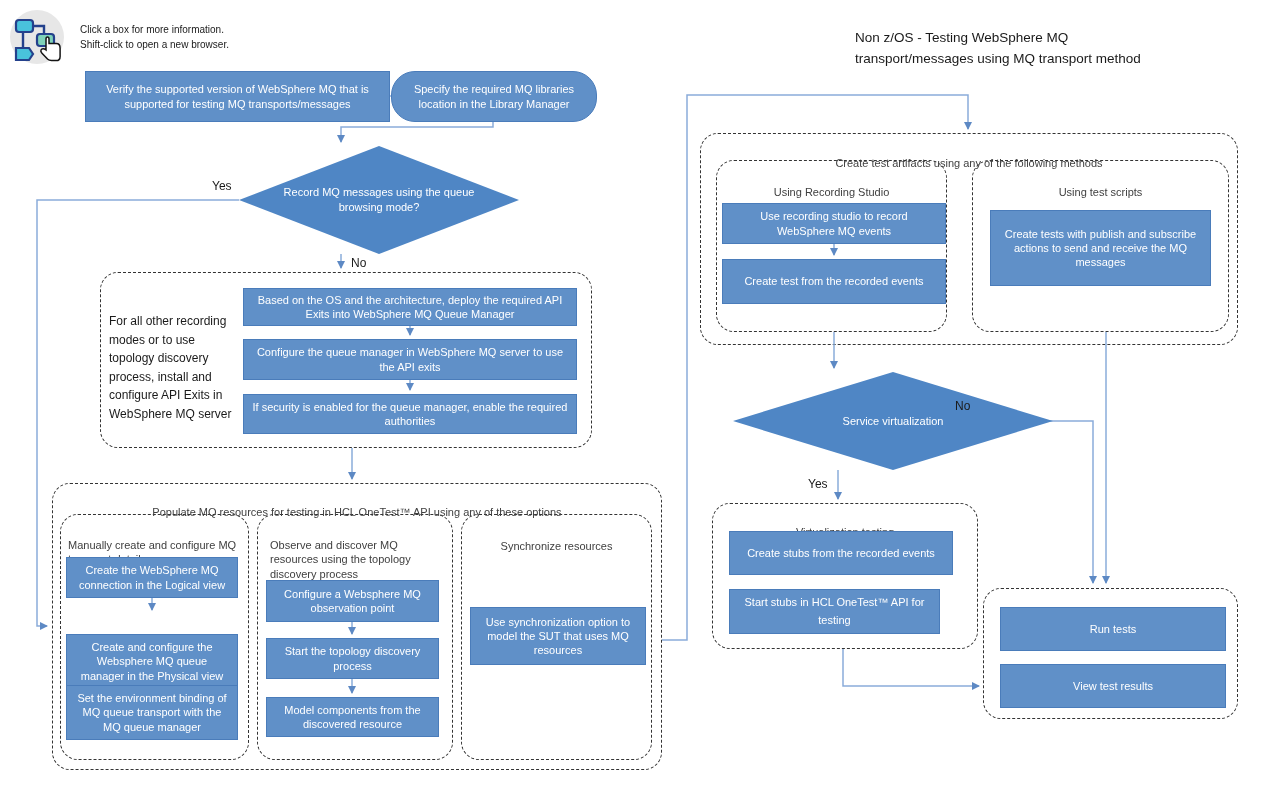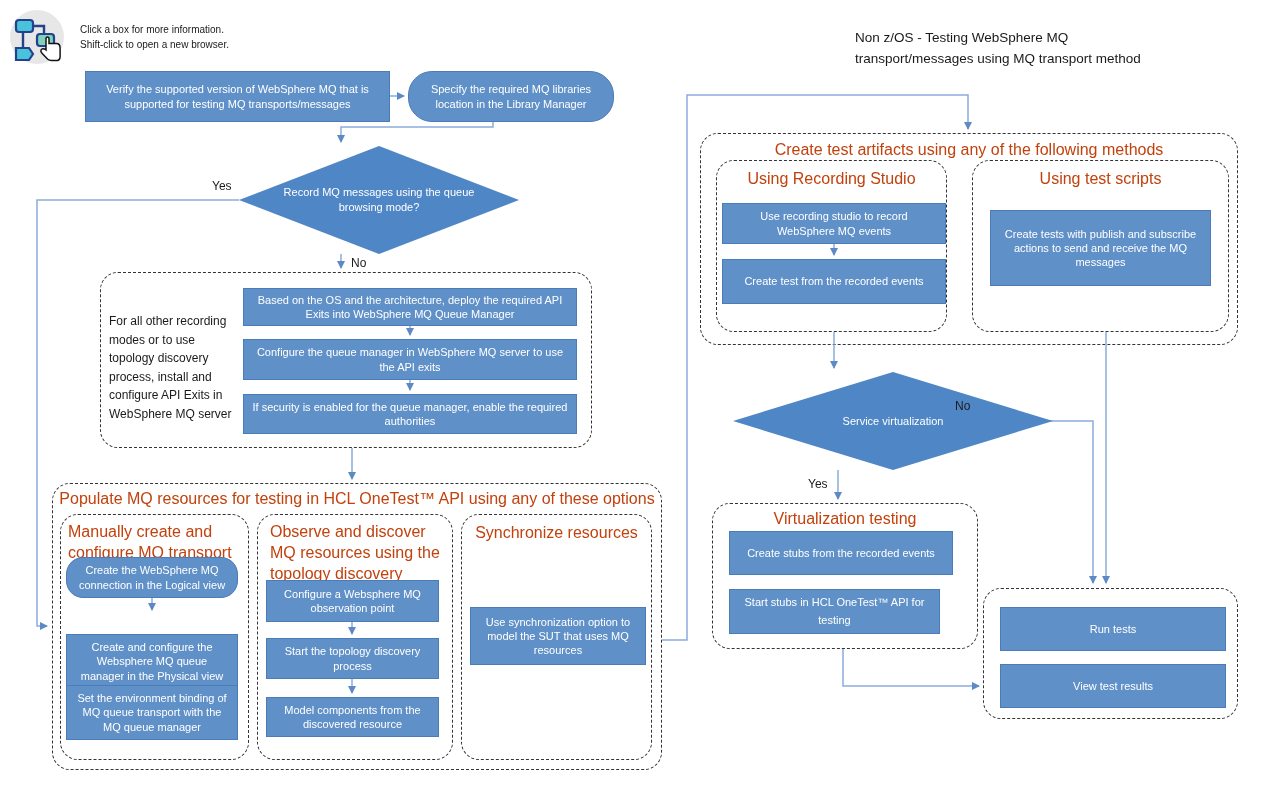--- a/index.html
+++ b/index.html
@@ -6,21 +6,21 @@
   #canvas{position:relative;width:1279px;height:787px;background:#fff;overflow:hidden;
           font-family:"Liberation Sans", sans-serif;}
   .box{position:absolute;background:#6090c8;border:1px solid #4a7cba;color:#fff;
        font-size:11px;line-height:1.3;display:flex;align-items:center;justify-content:center;
        text-align:center;padding:2px 8px;box-sizing:border-box;z-index:3;cursor:pointer;}
   .diamond{position:absolute;clip-path:polygon(50% 0,100% 50%,50% 100%,0 50%);
        background:#4f86c5;color:#fff;font-size:11px;line-height:1.35;display:flex;
        align-items:center;justify-content:center;text-align:center;z-index:3;cursor:pointer;}
   .dashed{position:absolute;border:1.5px dashed #333333;border-radius:18px;
        box-sizing:border-box;background:transparent;z-index:1;}
-  .ctitle{position:absolute;font-size:16px;color:#c2410c;z-index:2;}
+  .ctitle{position:absolute;font-size:11px;color:#404040;z-index:2;margin-top:16px;}
   .center{text-align:center;}
   .lbl{position:absolute;font-size:12px;color:#1a1a1a;z-index:4;}
   .note{position:absolute;font-size:12px;color:#1a1a1a;line-height:1.55;z-index:2;}
   #arrows{position:absolute;left:0;top:0;z-index:2;}
   #header-instructions{position:absolute;left:80px;top:22px;font-size:10px;
        color:#1a1a1a;line-height:1.5;z-index:2;}
   #main-title{position:absolute;left:855px;top:28px;font-size:13.5px;color:#1a1a1a;
        line-height:1.55;z-index:2;}
 </style>
 </head>
@@ -97,31 +97,31 @@
       <polyline points="834,244 834,255" marker-end="url(#ah)"></polyline>
       <polyline points="834,332 834,368" marker-end="url(#ah)"></polyline>
       <polyline points="943,421 1093,421 1093,583" marker-end="url(#ah)"></polyline>
       <polyline points="1106,332 1106,583" marker-end="url(#ah)"></polyline>
       <polyline points="838,470 838,499" marker-end="url(#ah)"></polyline>
       <polyline points="843,649 843,686 979,686" marker-end="url(#ah)"></polyline>
     </g>
   </svg>
 
   <div class="box" style="left:85px;top:71px;width:305px;height:51px;">Verify the supported version of WebSphere MQ that is supported for testing MQ transports/messages</div>
-  <div class="box" style="left:408px;top:71px;width:206px;height:51px;border-radius:24px;">Specify the required  MQ libraries location in the Library Manager</div>
+  <div class="box" style="left:391px;top:71px;width:206px;height:51px;border-radius:24px;">Specify the required  MQ libraries location in the Library Manager</div>
 
   <div class="diamond" style="left:239px;top:146px;width:204px;height:108px;padding:0 38px;">Record MQ messages using the queue browsing mode?</div>
   <div class="lbl" style="left:212px;top:179px;">Yes</div>
   <div class="lbl" style="left:351px;top:256px;">No</div>
 
   <div class="box" style="left:243px;top:288px;width:334px;height:38px;">Based on the OS and the architecture, deploy the required API Exits into WebSphere MQ Queue Manager</div>
   <div class="box" style="left:243px;top:339px;width:334px;height:41px;">Configure the queue manager in WebSphere MQ server to use the API exits</div>
   <div class="box" style="left:243px;top:394px;width:334px;height:40px;">If security is enabled for the queue manager, enable the required authorities</div>
 
-  <div class="box" style="left:66px;top:557px;width:172px;height:41px;border-radius:17px;">Create the WebSphere MQ connection in the Logical view</div>
+  <div class="box" style="left:66px;top:557px;width:172px;height:41px;">Create the WebSphere MQ connection in the Logical view</div>
   <div class="box" style="left:66px;top:614px;width:172px;height:55px;margin-top:20px;">Create and configure the Websphere MQ queue manager in the Physical view</div>
   <div class="box" style="left:66px;top:685px;width:172px;height:55px;">Set the environment binding of MQ queue transport with the MQ queue manager</div>
 
   <div class="box" style="left:266px;top:580px;width:173px;height:42px;">Configure a Websphere MQ observation point</div>
   <div class="box" style="left:266px;top:638px;width:173px;height:41px;">Start the topology discovery process</div>
   <div class="box" style="left:266px;top:697px;width:173px;height:40px;">Model components from the discovered resource</div>
 
   <div class="box" style="left:470px;top:607px;width:176px;height:58px;">Use synchronization option to model the SUT that uses MQ resources</div>
 
   <div class="box" style="left:722px;top:203px;width:224px;height:41px;">Use recording studio to record WebSphere MQ events</div>

